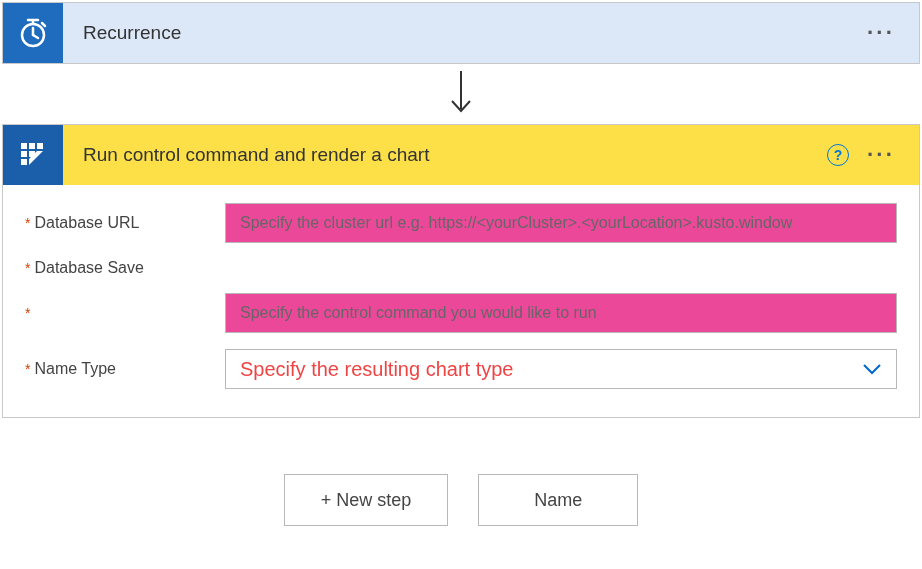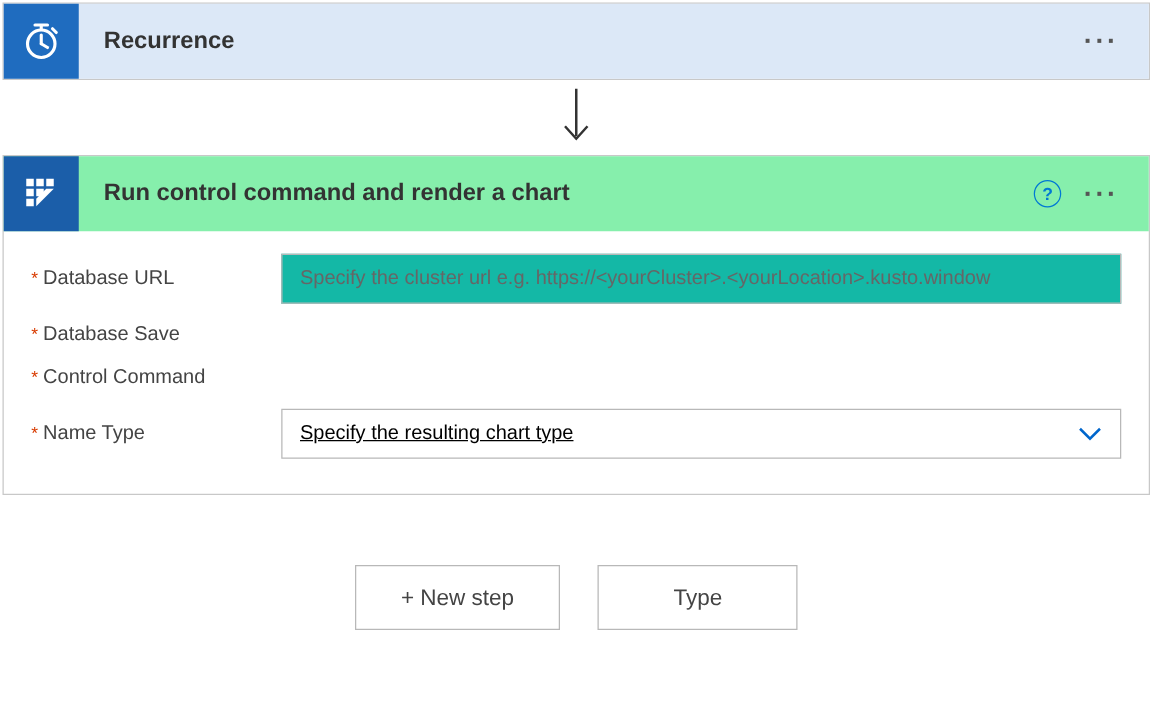--- a/index.html
+++ b/index.html
@@ -18,42 +18,42 @@
     }
     .card-header {
       display: flex;
       align-items: center;
       height: 60px;
     }
     .recurrence-header {
       background: #dce8f7;
     }
     .action-header {
-      background: #86efac;
+      background: #fde047;
     }
     .icon-box {
       width: 60px;
       height: 60px;
       display: flex;
       align-items: center;
       justify-content: center;
       flex-shrink: 0;
     }
     .recurrence-icon {
       background: #1f6cbf;
     }
     .kusto-icon {
       background: #1b5ea9;
     }
     .card-title {
       flex: 1;
       font-size: 19px;
       color: #333333;
       padding-left: 20px;
-      font-weight: 700;
+      font-weight: 400;
     }
     .header-actions {
       display: flex;
       align-items: center;
       gap: 18px;
       padding-right: 24px;
     }
     .help-icon {
       width: 22px;
       height: 22px;
@@ -109,40 +109,39 @@
       flex: 1;
     }
     .text-input {
       width: 100%;
       height: 40px;
       border: 1px solid #b8b8b8;
       padding: 0 14px;
       font-size: 16px;
       color: #333;
       font-family: inherit;
-      background: #14b8a6;
+      background: #ec4899;
     }
     .text-input::placeholder {
       color: #666;
     }
     .select-wrapper {
       width: 100%;
       height: 40px;
       border: 1px solid #b8b8b8;
       padding: 0 14px;
       display: flex;
       align-items: center;
       justify-content: space-between;
       cursor: pointer;
       background: #ffffff;
     }
     .select-placeholder {
-      font-size: 16px;
-      color: #000000;
-      text-decoration: underline;
+      font-size: 20px;
+      color: #ef4444;
     }
     .footer-buttons {
       display: flex;
       justify-content: center;
       gap: 30px;
       margin-top: 56px;
     }
     .btn {
       height: 52px;
       padding: 0 36px;
@@ -218,21 +217,23 @@
     </div>
     <div class="form-row">
       <div class="label-cell">
         <span class="required-star">*</span>
         <span>Database Save</span>
       </div>
     </div>
     <div class="form-row">
       <div class="label-cell">
         <span class="required-star">*</span>
-        <span>Control Command</span>
+      </div>
+      <div class="input-cell">
+        <input type="text" class="text-input" placeholder="Specify the control command you would like to run" style="">
       </div>
     </div>
     <div class="form-row">
       <div class="label-cell">
         <span class="required-star">*</span>
         <span>Name Type</span>
       </div>
       <div class="input-cell">
         <div class="select-wrapper">
           <span class="select-placeholder">Specify the resulting chart type</span>
@@ -240,14 +241,14 @@
             <polyline points="2,2 10,10 18,2" stroke="#0066cc" stroke-width="2" fill="none"></polyline>
           </svg>
         </div>
       </div>
     </div>
   </div>
 </div>
 
 <div class="footer-buttons">
   <button class="btn">+ New step</button>
-  <button class="btn">Type</button>
+  <button class="btn">Name</button>
 </div>
 
 </body></html>

